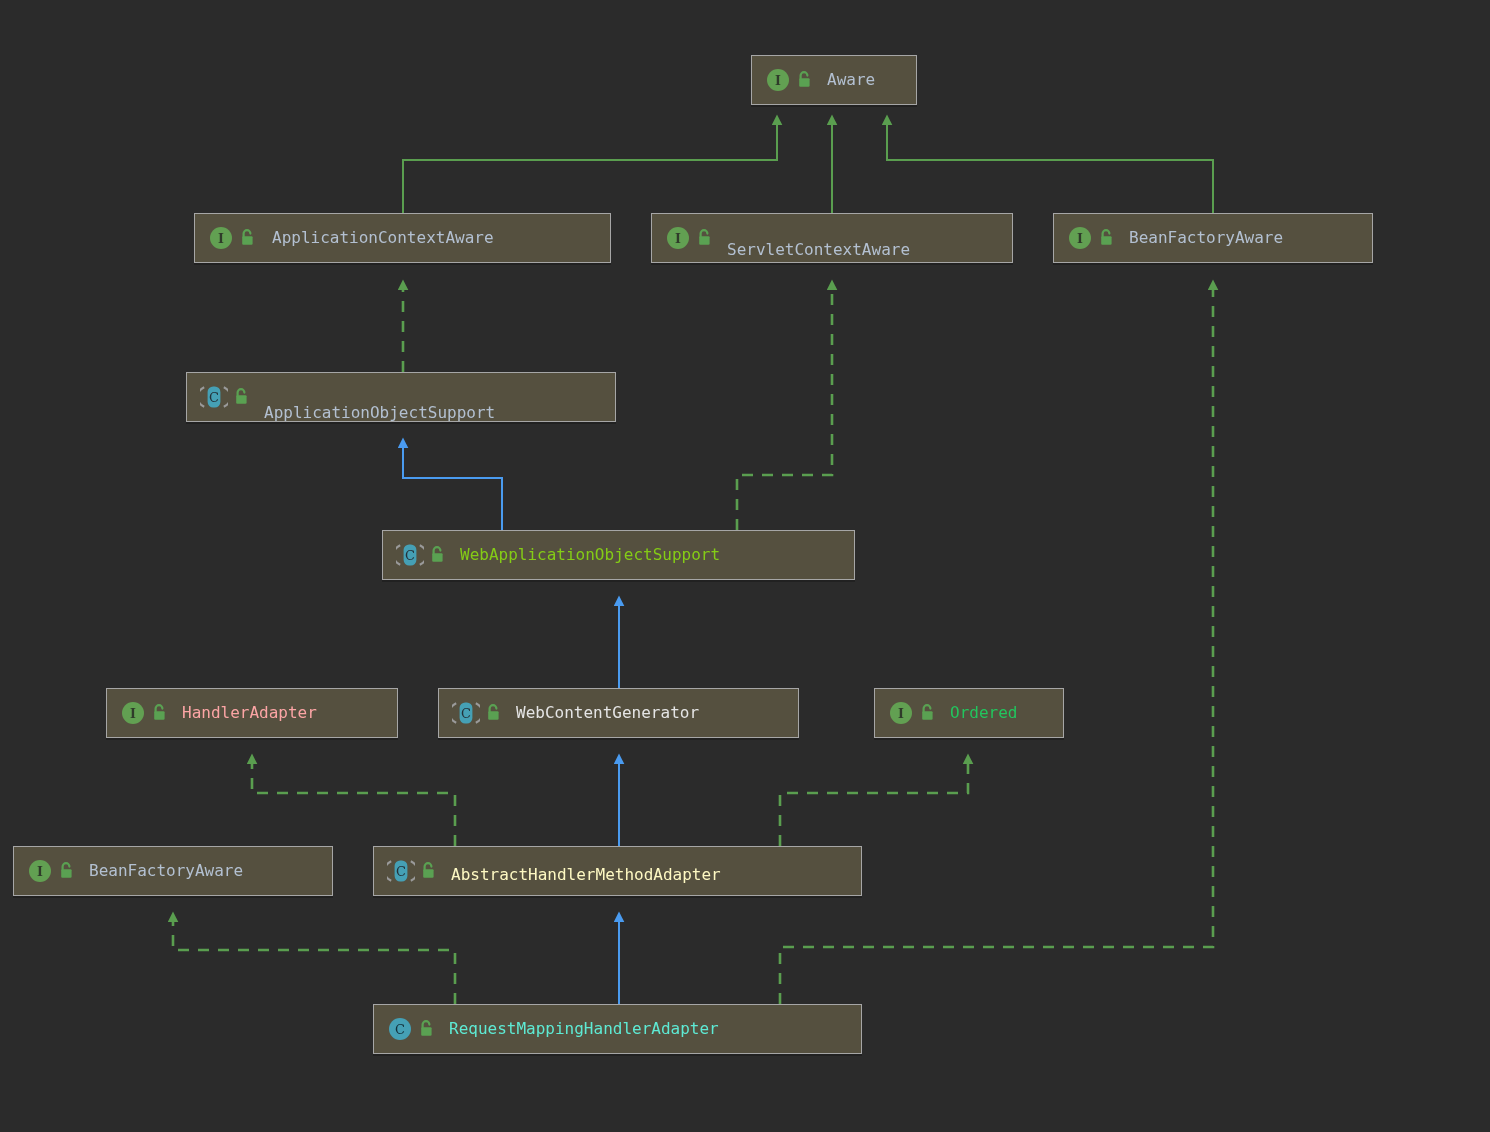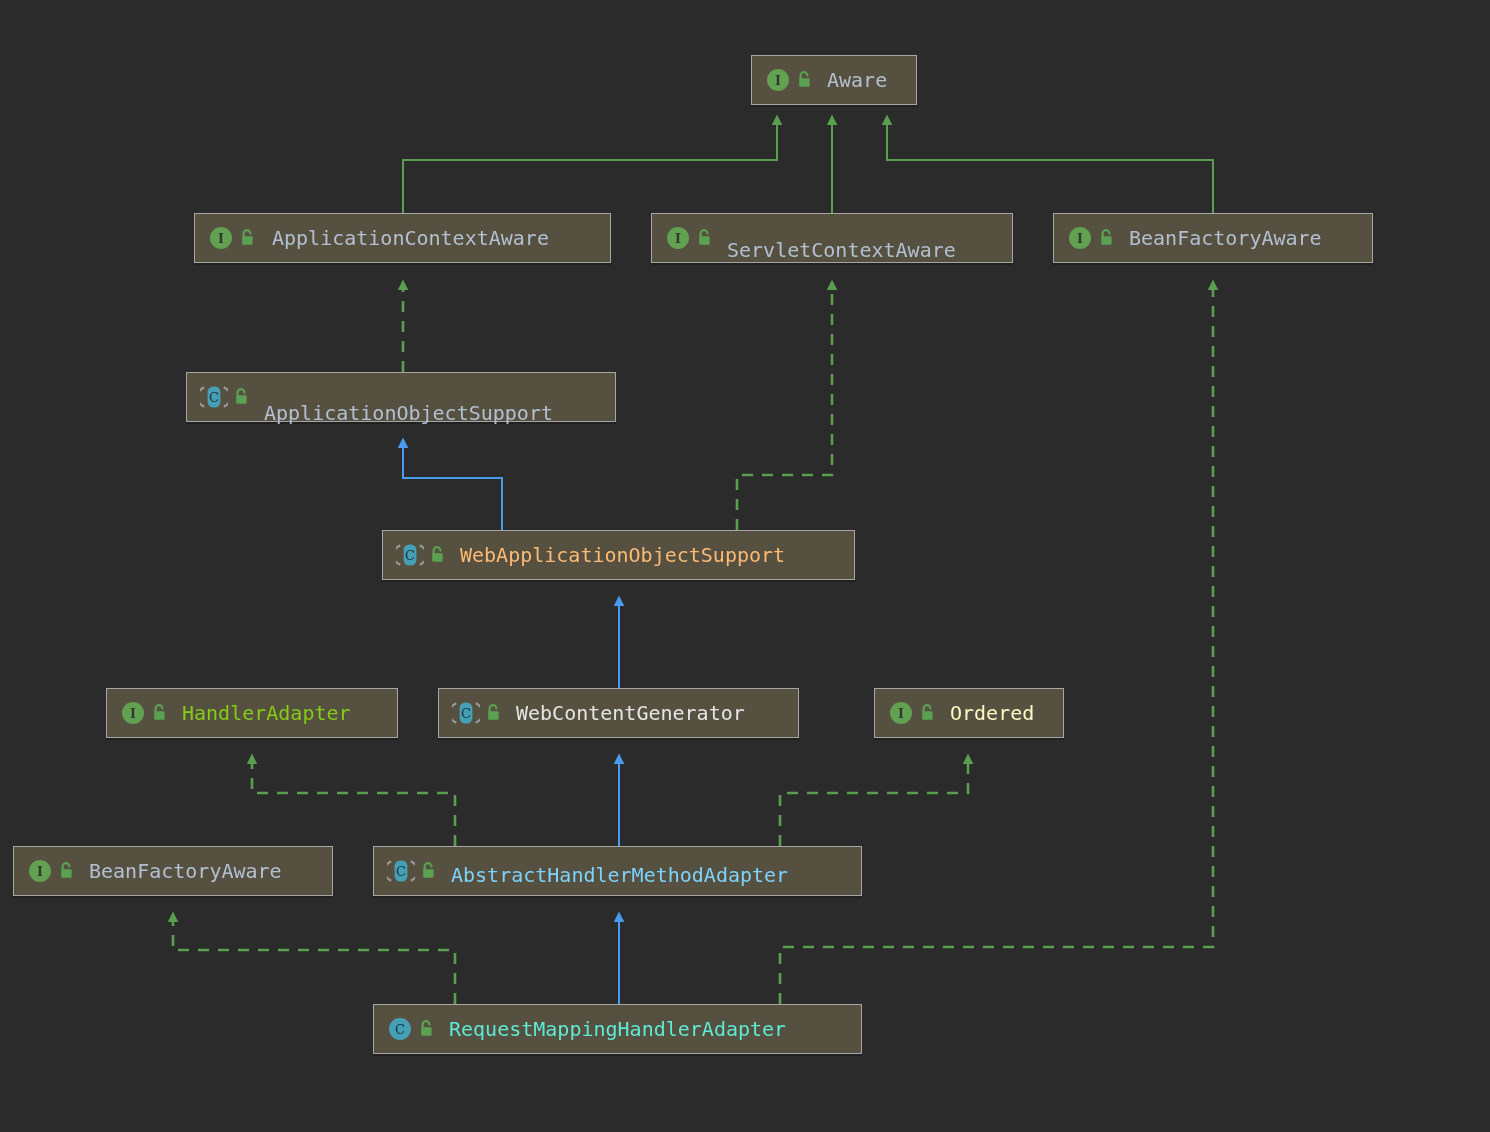--- a/index.html
+++ b/index.html
@@ -37,21 +37,21 @@
     padding: 0 16px 0 13px;
     box-shadow: 0 2px 0 0 rgba(0,0,0,0.22);
   }
   .node .icons {
     display: flex;
     align-items: center;
     flex: none;
   }
   .node .label {
     color: #b3c0d1;
-    font-size: 20px;
+    font-size: 16px;
     line-height: 1;
     letter-spacing: 0px;
     white-space: nowrap;
     margin-left: 14px;
   }
   .ico {
     display: block;
     flex: none;
   }
   .lock-ico {
@@ -173,34 +173,34 @@
           <path d="M4.2 3.2 A 12 11 0 0 0 4.2 22.8" fill="none" stroke="#9a9a9a" stroke-width="2.1"></path>
           <path d="M23.8 3.2 A 12 11 0 0 1 23.8 22.8" fill="none" stroke="#9a9a9a" stroke-width="2.1"></path>
           <rect x="7.6" y="2.4" width="12.8" height="21.2" rx="5.6" fill="#45a0b5"></rect>
           <text x="14" y="18" text-anchor="middle" font-family="DejaVu Serif, serif" font-size="13" fill="#23323a">C</text>
         </svg>
         <svg class="ico lock-ico" width="17" height="20" viewBox="0 0 17 20">
           <path d="M4.6 8.4 V5.6 a3.4 3.4 0 0 1 6.8 0" fill="none" stroke="#5aa152" stroke-width="2.2" stroke-linecap="round"></path>
           <rect x="3.2" y="8.2" width="10.4" height="8.6" rx="1.1" fill="#5aa152"></rect>
         </svg>
       </span>
-    <span class="label" style="color: #fdba74;">WebApplicationObjectSupport</span>
+    <span class="label" style="color: #84cc16;">WebApplicationObjectSupport</span>
   </div>
   <div class="node" style="left: 106px; top: 688px; width: 292px; background: rgb(85, 80, 63); border-color: rgb(166, 166, 166);">
     <span class="icons">
         <svg class="ico" width="26" height="26" viewBox="0 0 26 26">
           <circle cx="13" cy="13" r="11" fill="#62a052"></circle>
           <text x="13" y="17.6" text-anchor="middle" font-family="DejaVu Serif, serif" font-size="12.5" font-weight="bold" fill="#2f3b2a">I</text>
         </svg>
         <svg class="ico lock-ico" width="17" height="20" viewBox="0 0 17 20">
           <path d="M4.6 8.4 V5.6 a3.4 3.4 0 0 1 6.8 0" fill="none" stroke="#5aa152" stroke-width="2.2" stroke-linecap="round"></path>
           <rect x="3.2" y="8.2" width="10.4" height="8.6" rx="1.1" fill="#5aa152"></rect>
         </svg>
       </span>
-    <span class="label" style="color: #84cc16;">HandlerAdapter</span>
+    <span class="label" style="color: #fca5a5;">HandlerAdapter</span>
   </div>
   <div class="node" style="left: 438px; top: 688px; width: 361px; background: rgb(85, 80, 63); border-color: rgb(166, 166, 166);">
     <span class="icons">
         <svg class="ico" width="28" height="26" viewBox="0 0 28 26">
           <path d="M4.2 3.2 A 12 11 0 0 0 4.2 22.8" fill="none" stroke="#9a9a9a" stroke-width="2.1"></path>
           <path d="M23.8 3.2 A 12 11 0 0 1 23.8 22.8" fill="none" stroke="#9a9a9a" stroke-width="2.1"></path>
           <rect x="7.6" y="2.4" width="12.8" height="21.2" rx="5.6" fill="#45a0b5"></rect>
           <text x="14" y="18" text-anchor="middle" font-family="DejaVu Serif, serif" font-size="13" fill="#23323a">C</text>
         </svg>
         <svg class="ico lock-ico" width="17" height="20" viewBox="0 0 17 20">
@@ -214,21 +214,21 @@
     <span class="icons">
         <svg class="ico" width="26" height="26" viewBox="0 0 26 26">
           <circle cx="13" cy="13" r="11" fill="#62a052"></circle>
           <text x="13" y="17.6" text-anchor="middle" font-family="DejaVu Serif, serif" font-size="12.5" font-weight="bold" fill="#2f3b2a">I</text>
         </svg>
         <svg class="ico lock-ico" width="17" height="20" viewBox="0 0 17 20">
           <path d="M4.6 8.4 V5.6 a3.4 3.4 0 0 1 6.8 0" fill="none" stroke="#5aa152" stroke-width="2.2" stroke-linecap="round"></path>
           <rect x="3.2" y="8.2" width="10.4" height="8.6" rx="1.1" fill="#5aa152"></rect>
         </svg>
       </span>
-    <span class="label" style="color: #fef9c3;">Ordered</span>
+    <span class="label" style="color: #22c55e;">Ordered</span>
   </div>
   <div class="node" style="left: 13px; top: 846px; width: 320px; background: rgb(85, 80, 63); border-color: rgb(166, 166, 166);">
     <span class="icons">
         <svg class="ico" width="26" height="26" viewBox="0 0 26 26">
           <circle cx="13" cy="13" r="11" fill="#62a052"></circle>
           <text x="13" y="17.6" text-anchor="middle" font-family="DejaVu Serif, serif" font-size="12.5" font-weight="bold" fill="#2f3b2a">I</text>
         </svg>
         <svg class="ico lock-ico" width="17" height="20" viewBox="0 0 17 20">
           <path d="M4.6 8.4 V5.6 a3.4 3.4 0 0 1 6.8 0" fill="none" stroke="#5aa152" stroke-width="2.2" stroke-linecap="round"></path>
           <rect x="3.2" y="8.2" width="10.4" height="8.6" rx="1.1" fill="#5aa152"></rect>
@@ -242,21 +242,21 @@
           <path d="M4.2 3.2 A 12 11 0 0 0 4.2 22.8" fill="none" stroke="#9a9a9a" stroke-width="2.1"></path>
           <path d="M23.8 3.2 A 12 11 0 0 1 23.8 22.8" fill="none" stroke="#9a9a9a" stroke-width="2.1"></path>
           <rect x="7.6" y="2.4" width="12.8" height="21.2" rx="5.6" fill="#45a0b5"></rect>
           <text x="14" y="18" text-anchor="middle" font-family="DejaVu Serif, serif" font-size="13" fill="#23323a">C</text>
         </svg>
         <svg class="ico lock-ico" width="17" height="20" viewBox="0 0 17 20">
           <path d="M4.6 8.4 V5.6 a3.4 3.4 0 0 1 6.8 0" fill="none" stroke="#5aa152" stroke-width="2.2" stroke-linecap="round"></path>
           <rect x="3.2" y="8.2" width="10.4" height="8.6" rx="1.1" fill="#5aa152"></rect>
         </svg>
       </span>
-    <span class="label" style="color: #7dd3fc; margin-top: 8px;">AbstractHandlerMethodAdapter</span>
+    <span class="label" style="color: #fef9c3; margin-top: 8px;">AbstractHandlerMethodAdapter</span>
   </div>
   <div class="node" style="left: 373px; top: 1004px; width: 489px; background: rgb(85, 80, 63); border-color: rgb(166, 166, 166);">
     <span class="icons">
         <svg class="ico" width="26" height="26" viewBox="0 0 26 26">
           <circle cx="13" cy="13" r="11" fill="#45a0b5"></circle>
           <text x="13" y="17.8" text-anchor="middle" font-family="DejaVu Serif, serif" font-size="13" fill="#13313c">C</text>
         </svg>
         <svg class="ico lock-ico" width="17" height="20" viewBox="0 0 17 20">
           <path d="M4.6 8.4 V5.6 a3.4 3.4 0 0 1 6.8 0" fill="none" stroke="#5aa152" stroke-width="2.2" stroke-linecap="round"></path>
           <rect x="3.2" y="8.2" width="10.4" height="8.6" rx="1.1" fill="#5aa152"></rect>

